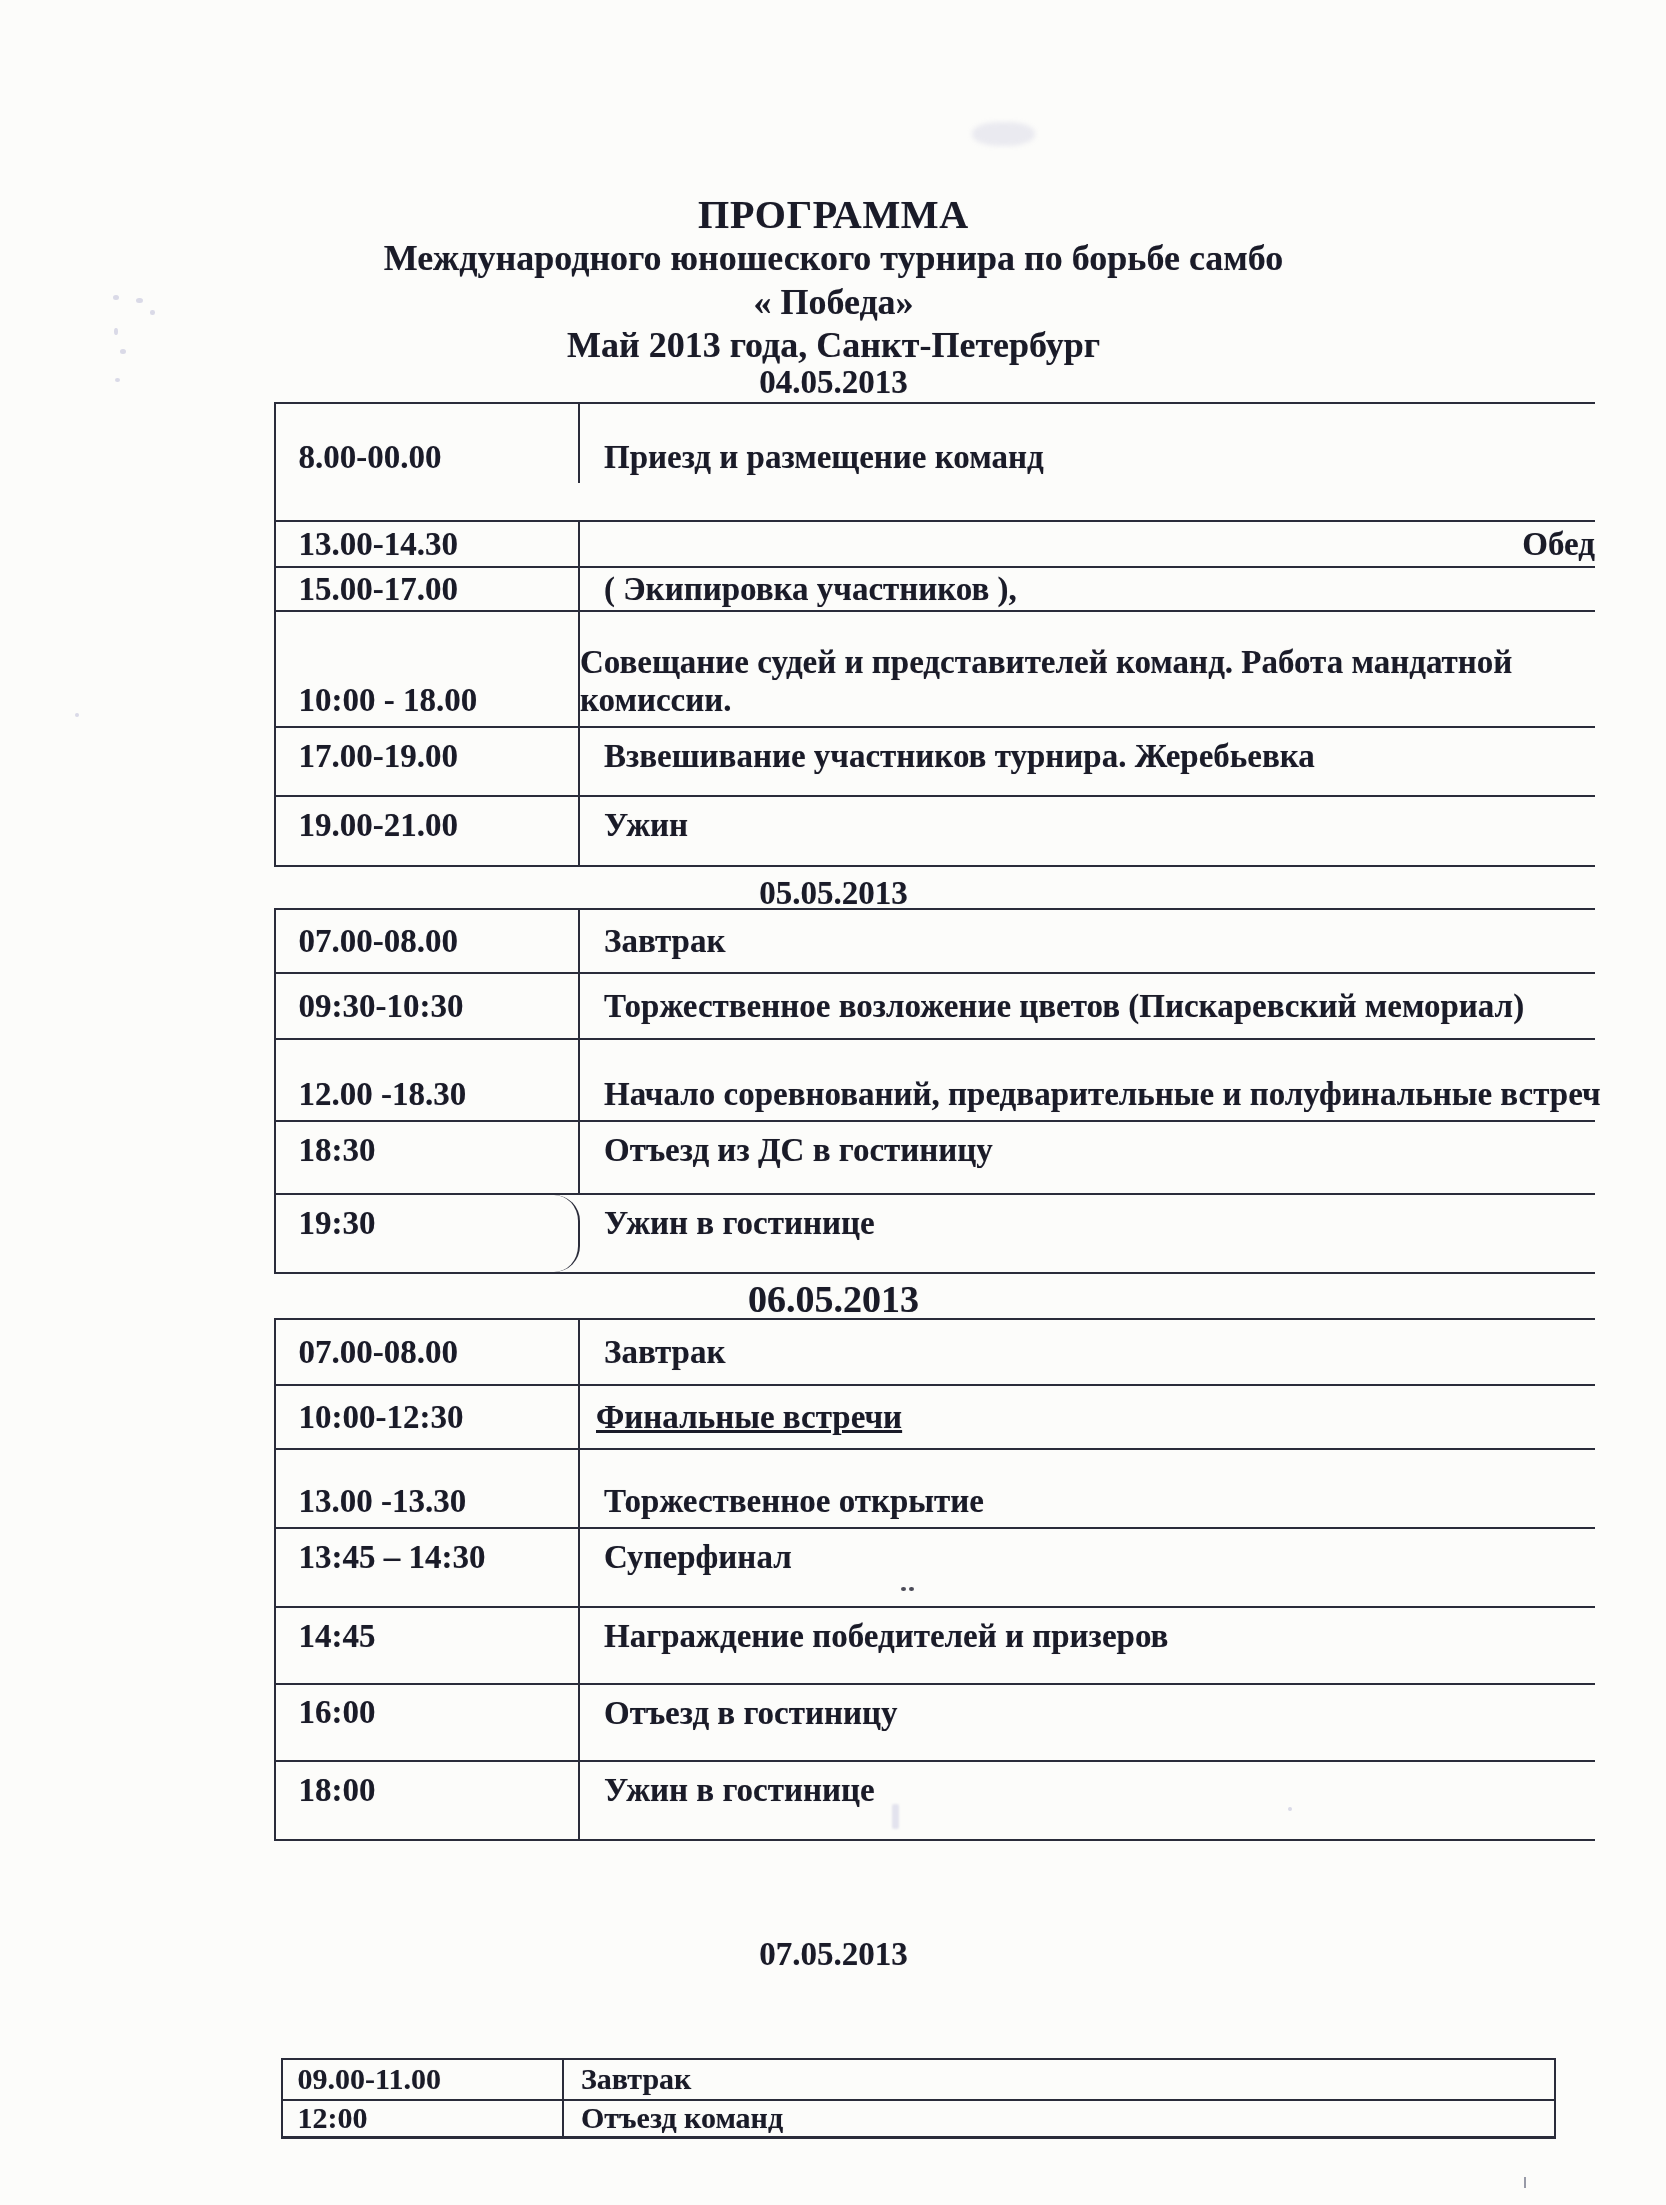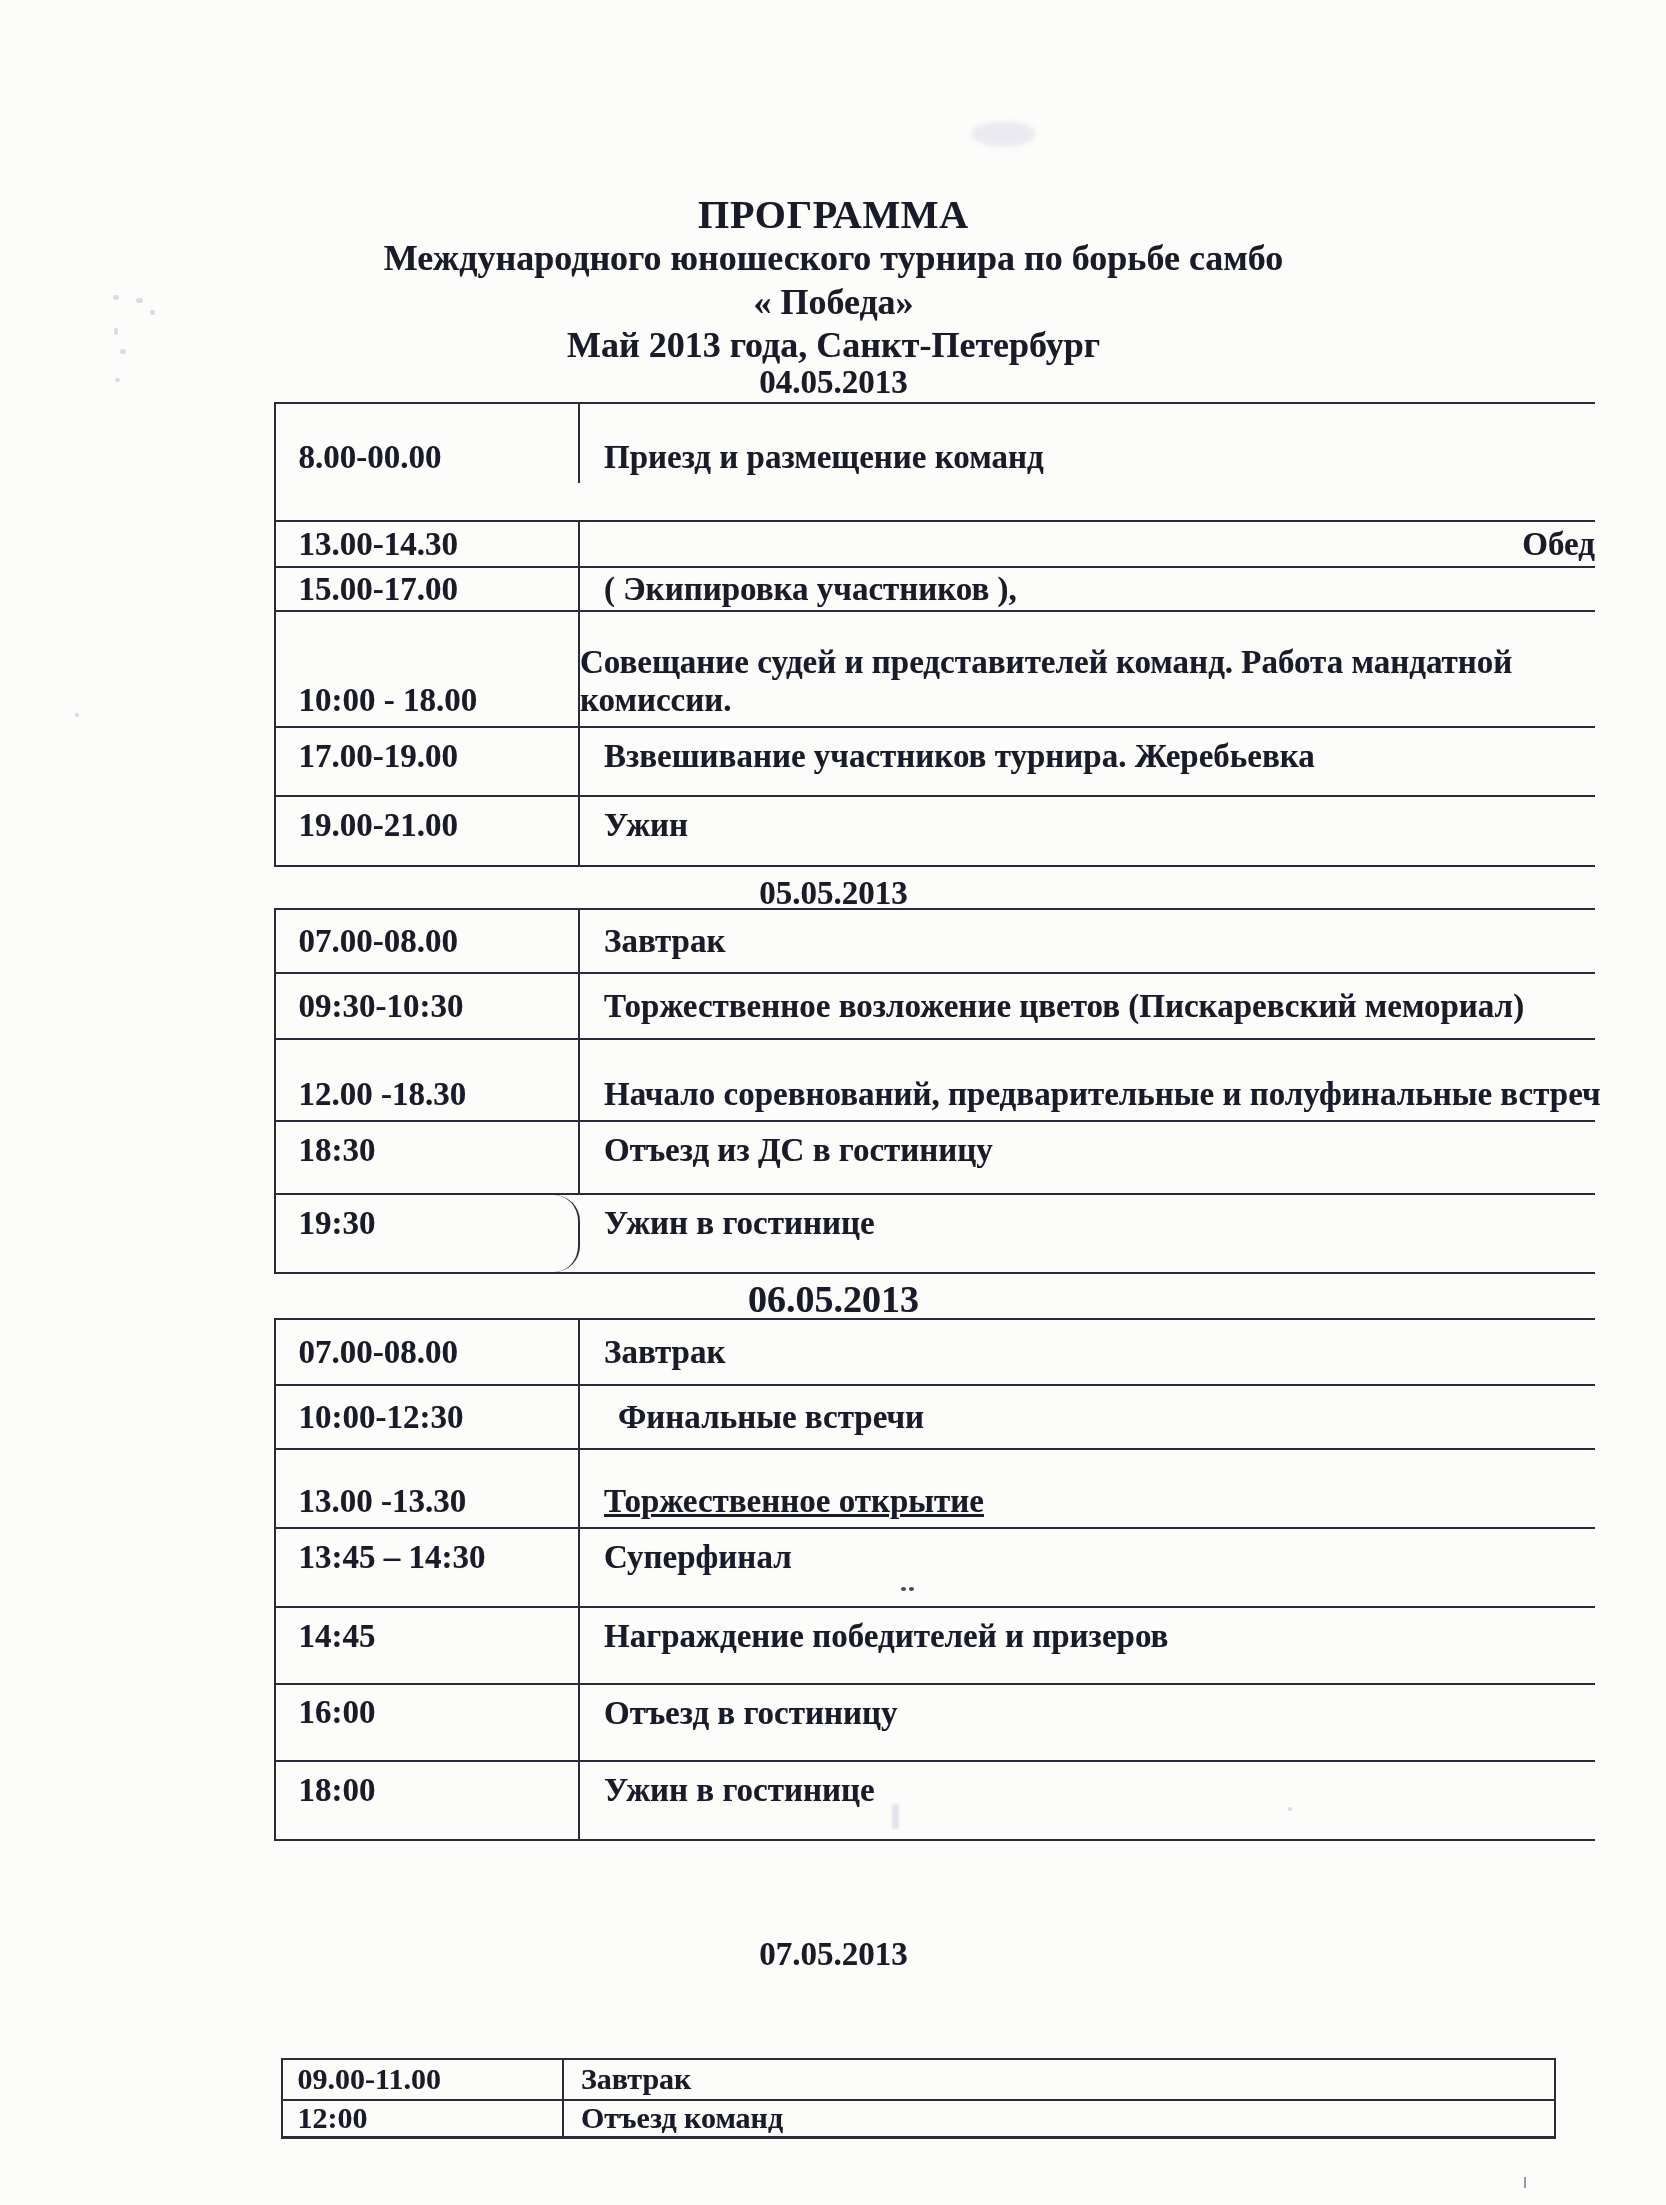--- a/index.html
+++ b/index.html
@@ -171,25 +171,25 @@
         <div class="cell desc" style="padding-left: 24px; justify-content: flex-start; padding-top: 9.3px; padding-bottom: 0px; white-space: nowrap;">Ужин в гостинице</div>
       </div>
     </div>
   <div class="tbl tbl2" style="left: 274px; top: 1318px; width: 1321px; font-size: 33px;">
       <div class="row" style="height: 66px;">
         <div class="cell time" style="width: 304px; padding-left: 22.5px; justify-content: center; padding-top: 0px; padding-bottom: 0px;">07.00-08.00</div>
         <div class="cell desc" style="padding-left: 24px; justify-content: center; padding-top: 0px; padding-bottom: 0px; white-space: nowrap;">Завтрак</div>
       </div>
       <div class="row" style="height: 64px;">
         <div class="cell time" style="width: 304px; padding-left: 22.5px; justify-content: center; padding-top: 0px; padding-bottom: 0px;">10:00-12:30</div>
-        <div class="cell desc" style="padding-left: 38px; justify-content: center; padding-top: 0px; padding-bottom: 0px; white-space: nowrap;">Финальные встречи</div>
+        <div class="cell desc" style="padding-left: 16px; justify-content: center; padding-top: 0px; padding-bottom: 0px; white-space: nowrap; text-decoration: underline;">Финальные встречи</div>
       </div>
       <div class="row" style="height: 79px;">
         <div class="cell time" style="width: 304px; padding-left: 22.5px; justify-content: flex-end; padding-top: 0px; padding-bottom: 6.6px;">13.00 -13.30</div>
-        <div class="cell desc" style="padding-left: 24px; justify-content: flex-end; padding-top: 0px; padding-bottom: 6.6px; white-space: nowrap; text-decoration: underline;">Торжественное открытие</div>
+        <div class="cell desc" style="padding-left: 24px; justify-content: flex-end; padding-top: 0px; padding-bottom: 6.6px; white-space: nowrap;">Торжественное открытие</div>
       </div>
       <div class="row" style="height: 79px;">
         <div class="cell time" style="width: 304px; padding-left: 22.5px; justify-content: flex-start; padding-top: 9.3px; padding-bottom: 0px;">13:45 – 14:30</div>
         <div class="cell desc" style="padding-left: 24px; justify-content: flex-start; padding-top: 9.3px; padding-bottom: 0px; white-space: nowrap;">Суперфинал</div>
       </div>
       <div class="row" style="height: 77px;">
         <div class="cell time" style="width: 304px; padding-left: 22.5px; justify-content: flex-start; padding-top: 9.3px; padding-bottom: 0px;">14:45</div>
         <div class="cell desc" style="padding-left: 24px; justify-content: flex-start; padding-top: 9.3px; padding-bottom: 0px; white-space: nowrap;">Награждение победителей и призеров</div>
       </div>
       <div class="row" style="height: 77px;">

